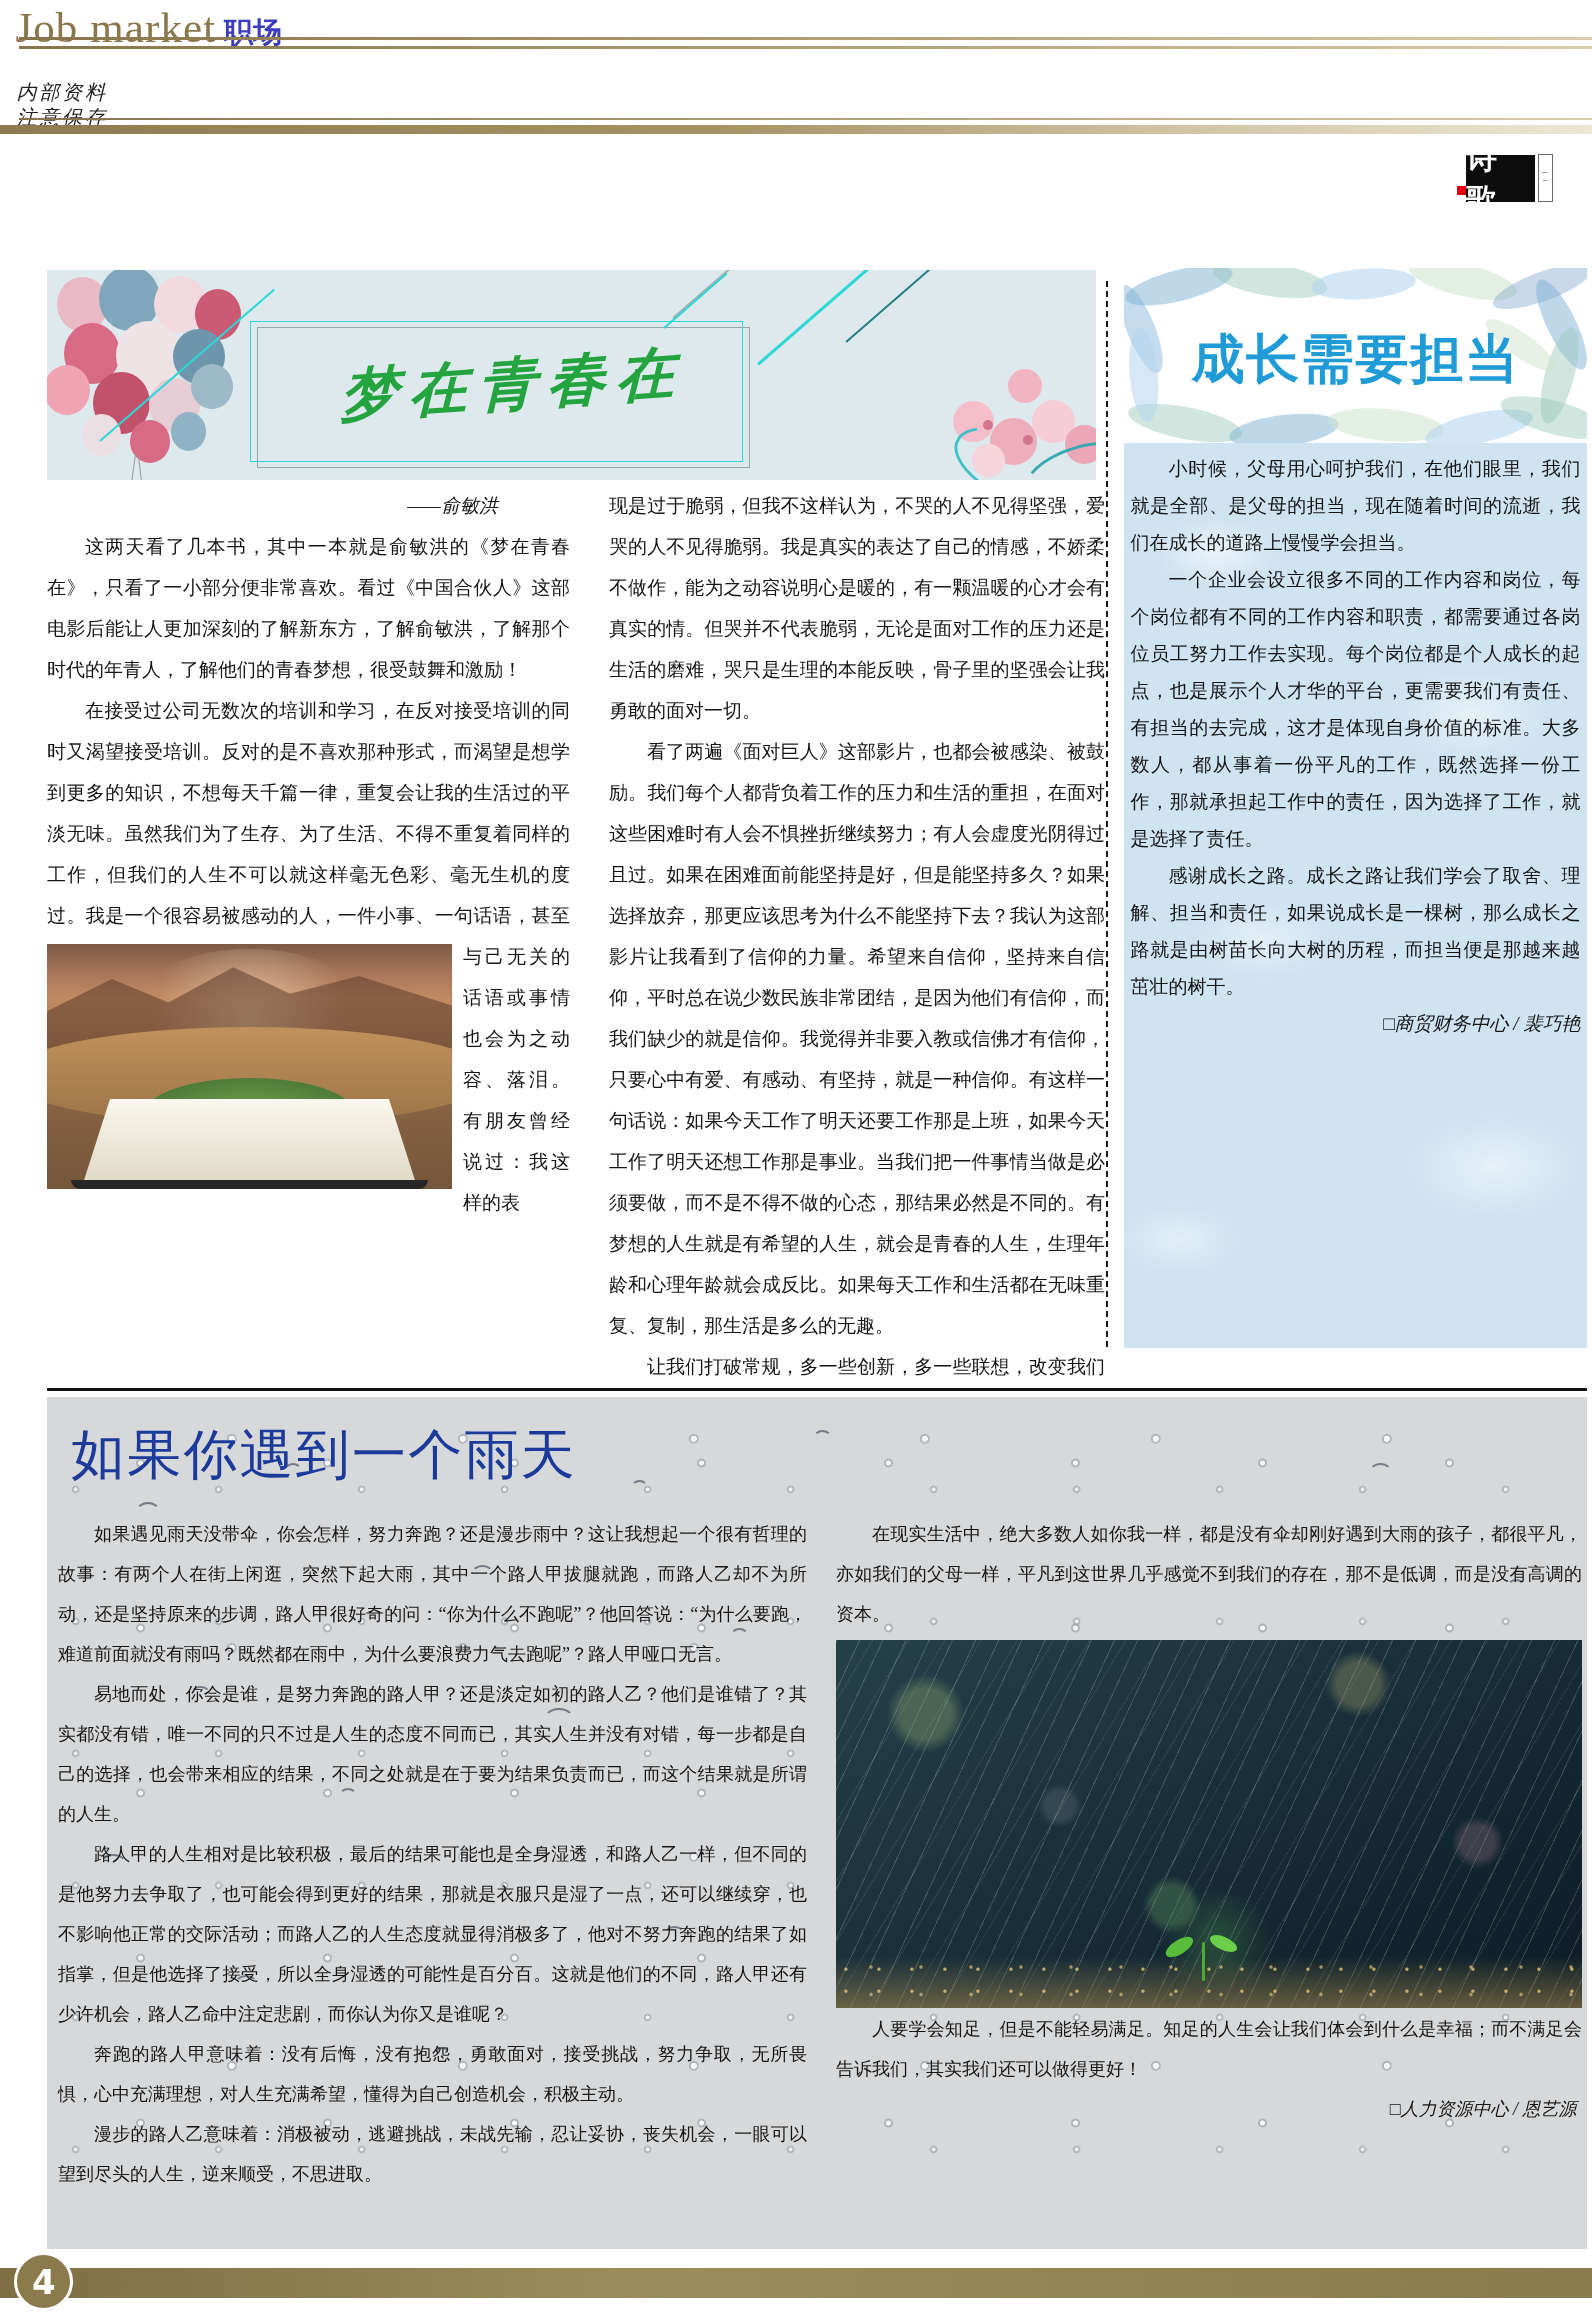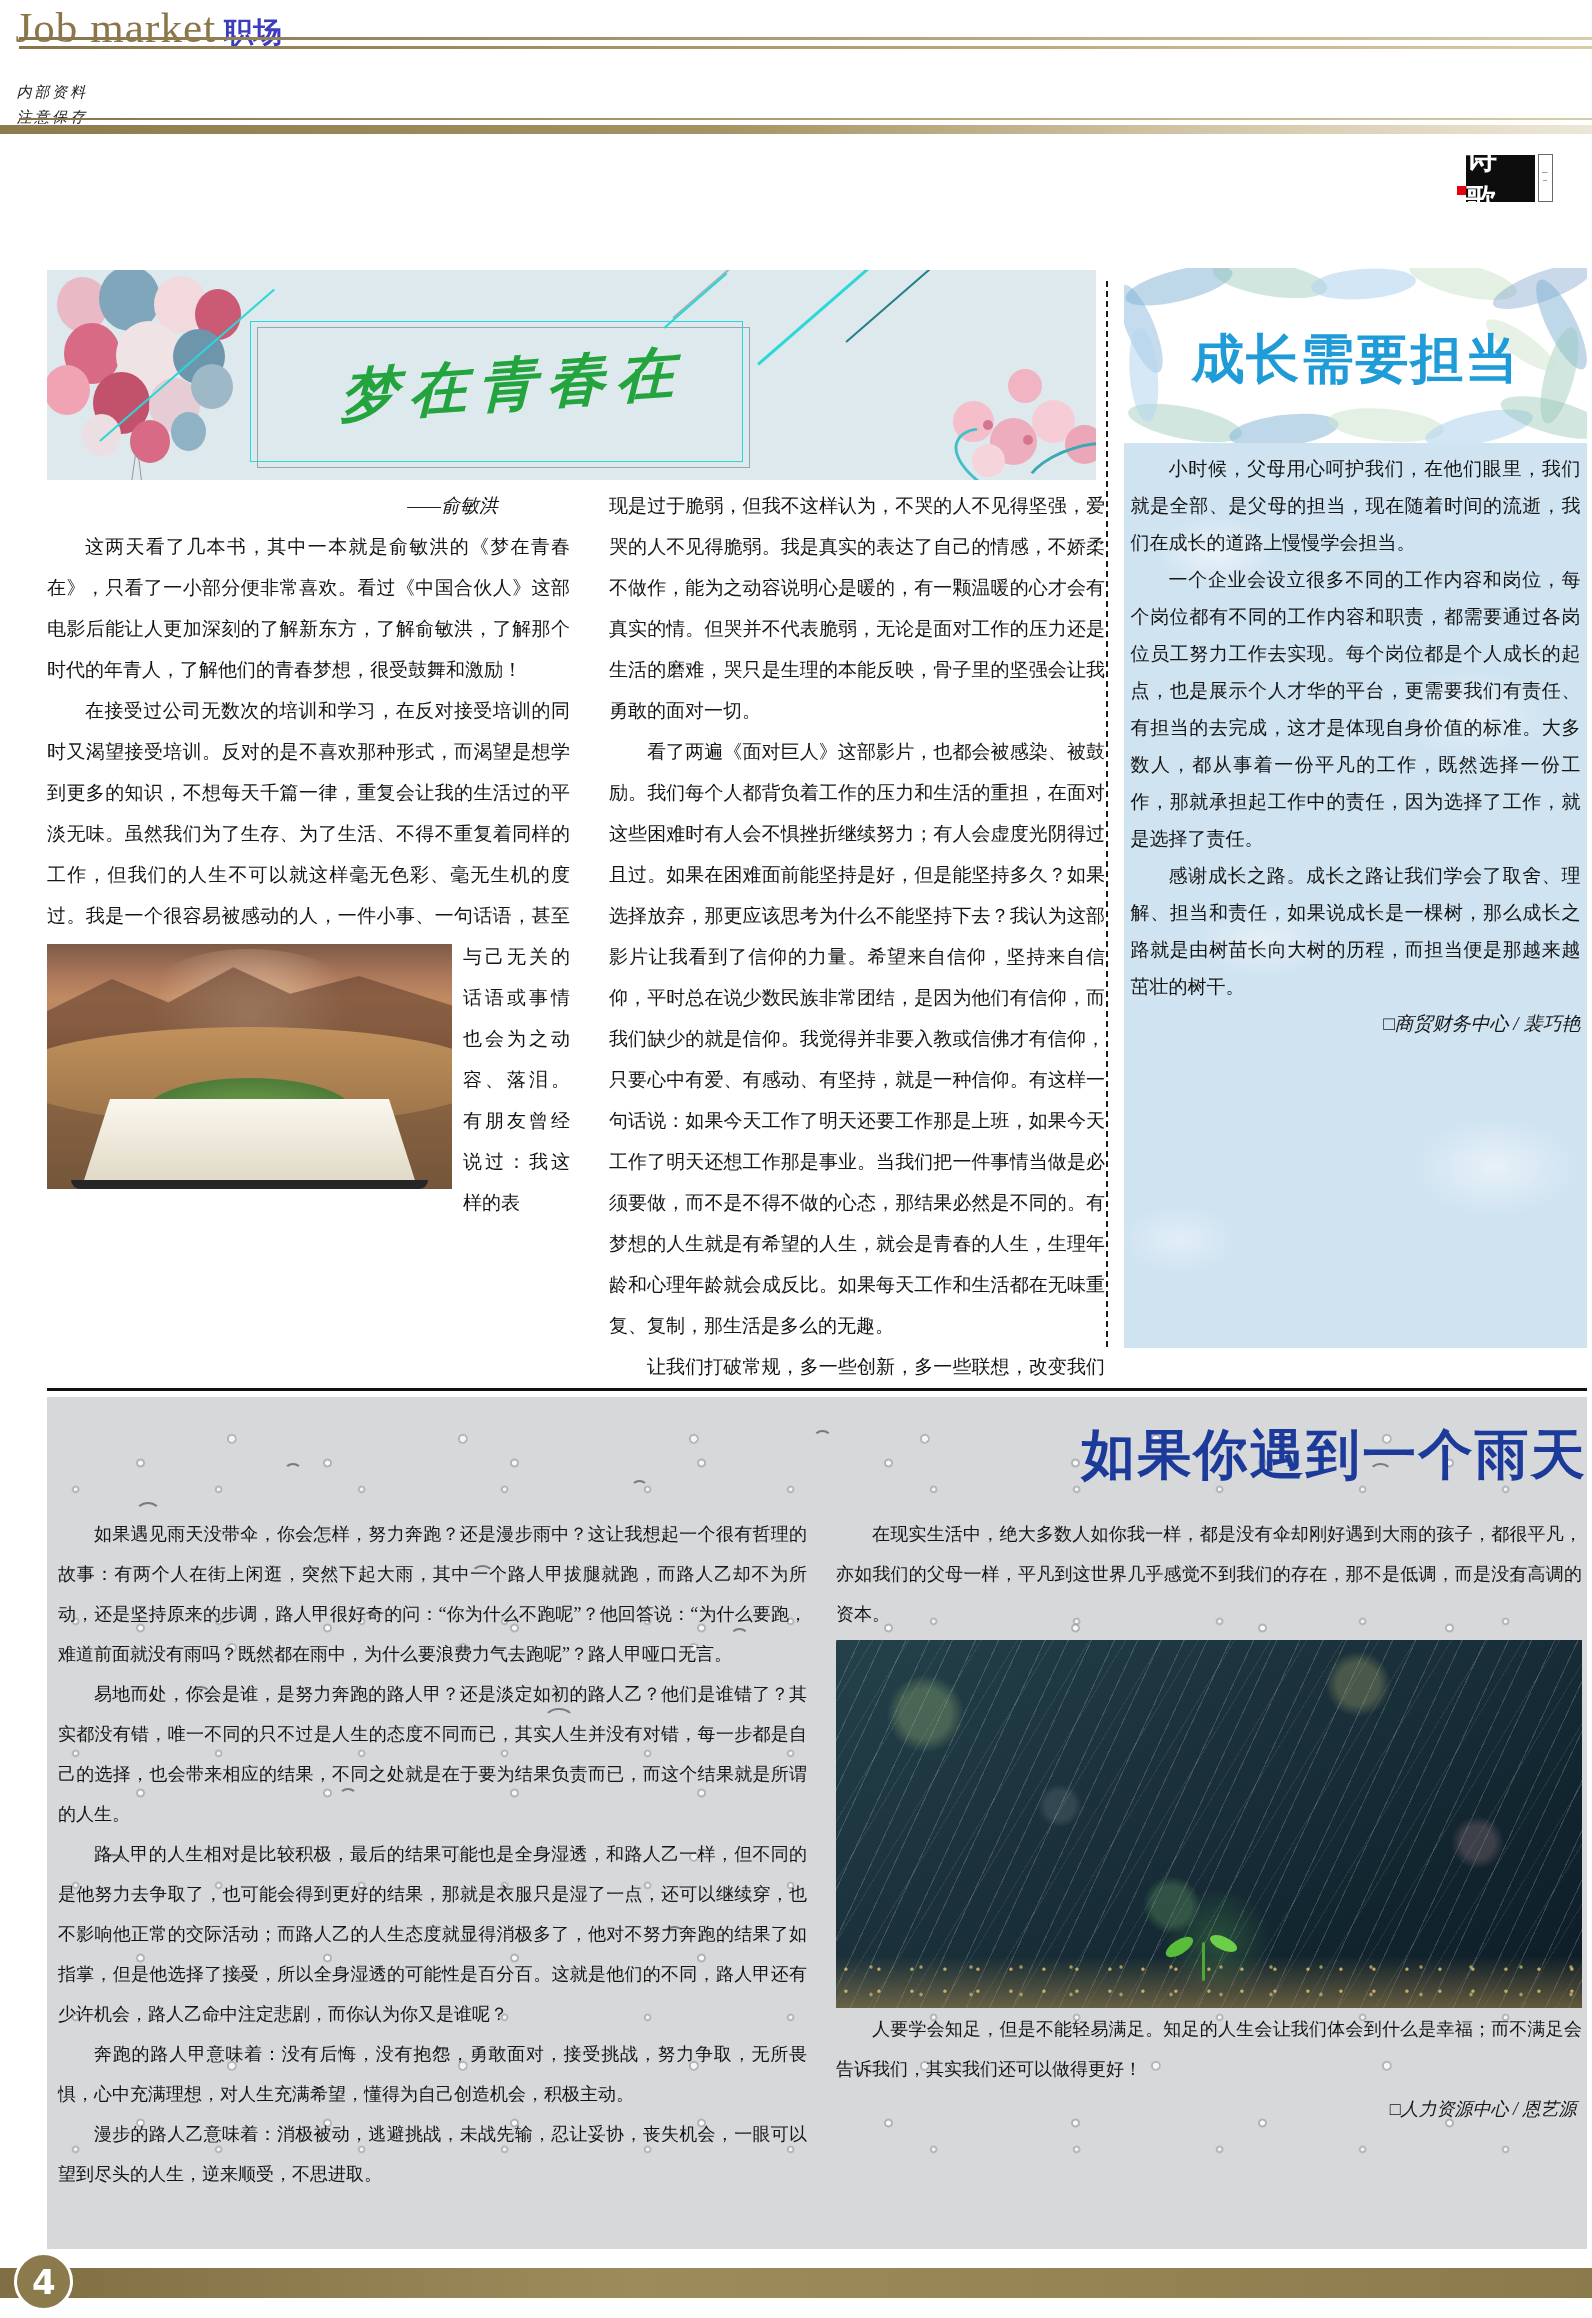--- a/index.html
+++ b/index.html
@@ -6,21 +6,21 @@
   body{font-family:"Liberation Serif","DejaVu Serif",serif;color:#151515;}
   .page{position:relative;width:1592px;height:2319px;background:#fff;overflow:hidden;}
   .abs{position:absolute;}
   .goldline{background:linear-gradient(90deg,#87744a,#b3a276 55%,#d8cda9);}
   .para{margin:0;text-align:justify;text-indent:2em;}
   .nopind{text-indent:0;}
   .sig{margin:0;text-align:right;font-style:italic;}
   
   .jm-en{font-size:43px;color:#8a764a;letter-spacing:1.1px;}
   .jm-cn{font-size:29px;color:#3c3cbe;font-weight:bold;font-family:"Liberation Sans",sans-serif;margin-left:7.7px;}
-  .note{font-size:15px;line-height:25px;letter-spacing:2.8px;font-style:italic;color:#222;}
+  .note{font-size:20px;line-height:25px;letter-spacing:2.8px;font-style:italic;color:#222;}
   
   .badgebox{background:#0d0d0d;color:#fff;display:flex;align-items:center;justify-content:center;
     font-size:31px;font-weight:bold;letter-spacing:5.5px;}
   .badgeside{border:1.1px solid #6a6a6a;background:#fff;
     background-image:linear-gradient(#9a9a9a 0 0),linear-gradient(#9a9a9a 0 0);
     background-size:5.5px 1.1px,4.4px 1.1px;background-position:3.3px 16.5px,4.4px 25px;background-repeat:no-repeat;}
   
   .banner1{left:47px;top:270px;width:1049px;height:210px;background:#dde9ec;overflow:hidden;}
   .bl{position:absolute;border-radius:50%;}
   .dg{position:absolute;transform-origin:left center;}
@@ -63,21 +63,21 @@
   
   .blackrule{left:47px;top:1388px;width:1540px;height:2.8px;background:#111;}
   
   .rainsec{left:47px;top:1397px;width:1540px;height:852px;overflow:hidden;
     background-color:#d7d8da;
     background-image:radial-gradient(circle at 50% 40%,rgba(255,255,255,.85) 0 2.2px,rgba(135,142,152,.5) 2.8px 3.9px,transparent 5px),
       radial-gradient(circle at 20% 70%,rgba(255,255,255,.7) 0 1.7px,rgba(135,142,152,.45) 2.2px 3.3px,transparent 4.4px),
       radial-gradient(circle at 80% 20%,rgba(255,255,255,.75) 0 2.8px,rgba(135,142,152,.45) 3.3px 4.4px,transparent 5.5px);
     background-size:187px 165px,143px 132px,231px 209px;}
   .drop{position:absolute;border:2.2px solid transparent;border-top-color:#747b85;border-radius:50%;}
-  .title3{position:absolute;left:0;right:0;top:22px;text-align:right;font-size:54px;font-weight:bold;color:#1b3a9a;letter-spacing:2.2px;}
+  .title3{position:absolute;left:0;right:0;top:22px;text-align:left;font-size:54px;font-weight:normal;color:#1b3a9a;letter-spacing:2.2px;padding-left:24px;}
   .a3col{position:absolute;font-size:18px;line-height:40px;text-align:justify;}
   .rain-img{width:100%;height:368px;margin:5.5px 0 1.1px 0;position:relative;overflow:hidden;
     background-color:#15262e;
     background-image:
       radial-gradient(circle at 12% 20%,rgba(160,190,120,.32) 0 25px,transparent 39px),
       radial-gradient(circle at 70% 12%,rgba(200,190,120,.28) 0 21px,transparent 33px),
       radial-gradient(circle at 86% 55%,rgba(190,140,150,.25) 0 16.5px,transparent 26.4px),
       radial-gradient(circle at 45% 72%,rgba(120,180,110,.28) 0 19px,transparent 29px),
       radial-gradient(circle at 30% 45%,rgba(255,255,255,.1) 0 14.3px,transparent 22px),
       repeating-linear-gradient(115deg,rgba(255,255,255,.16) 0 1.1px,transparent 1.1px 21px),

